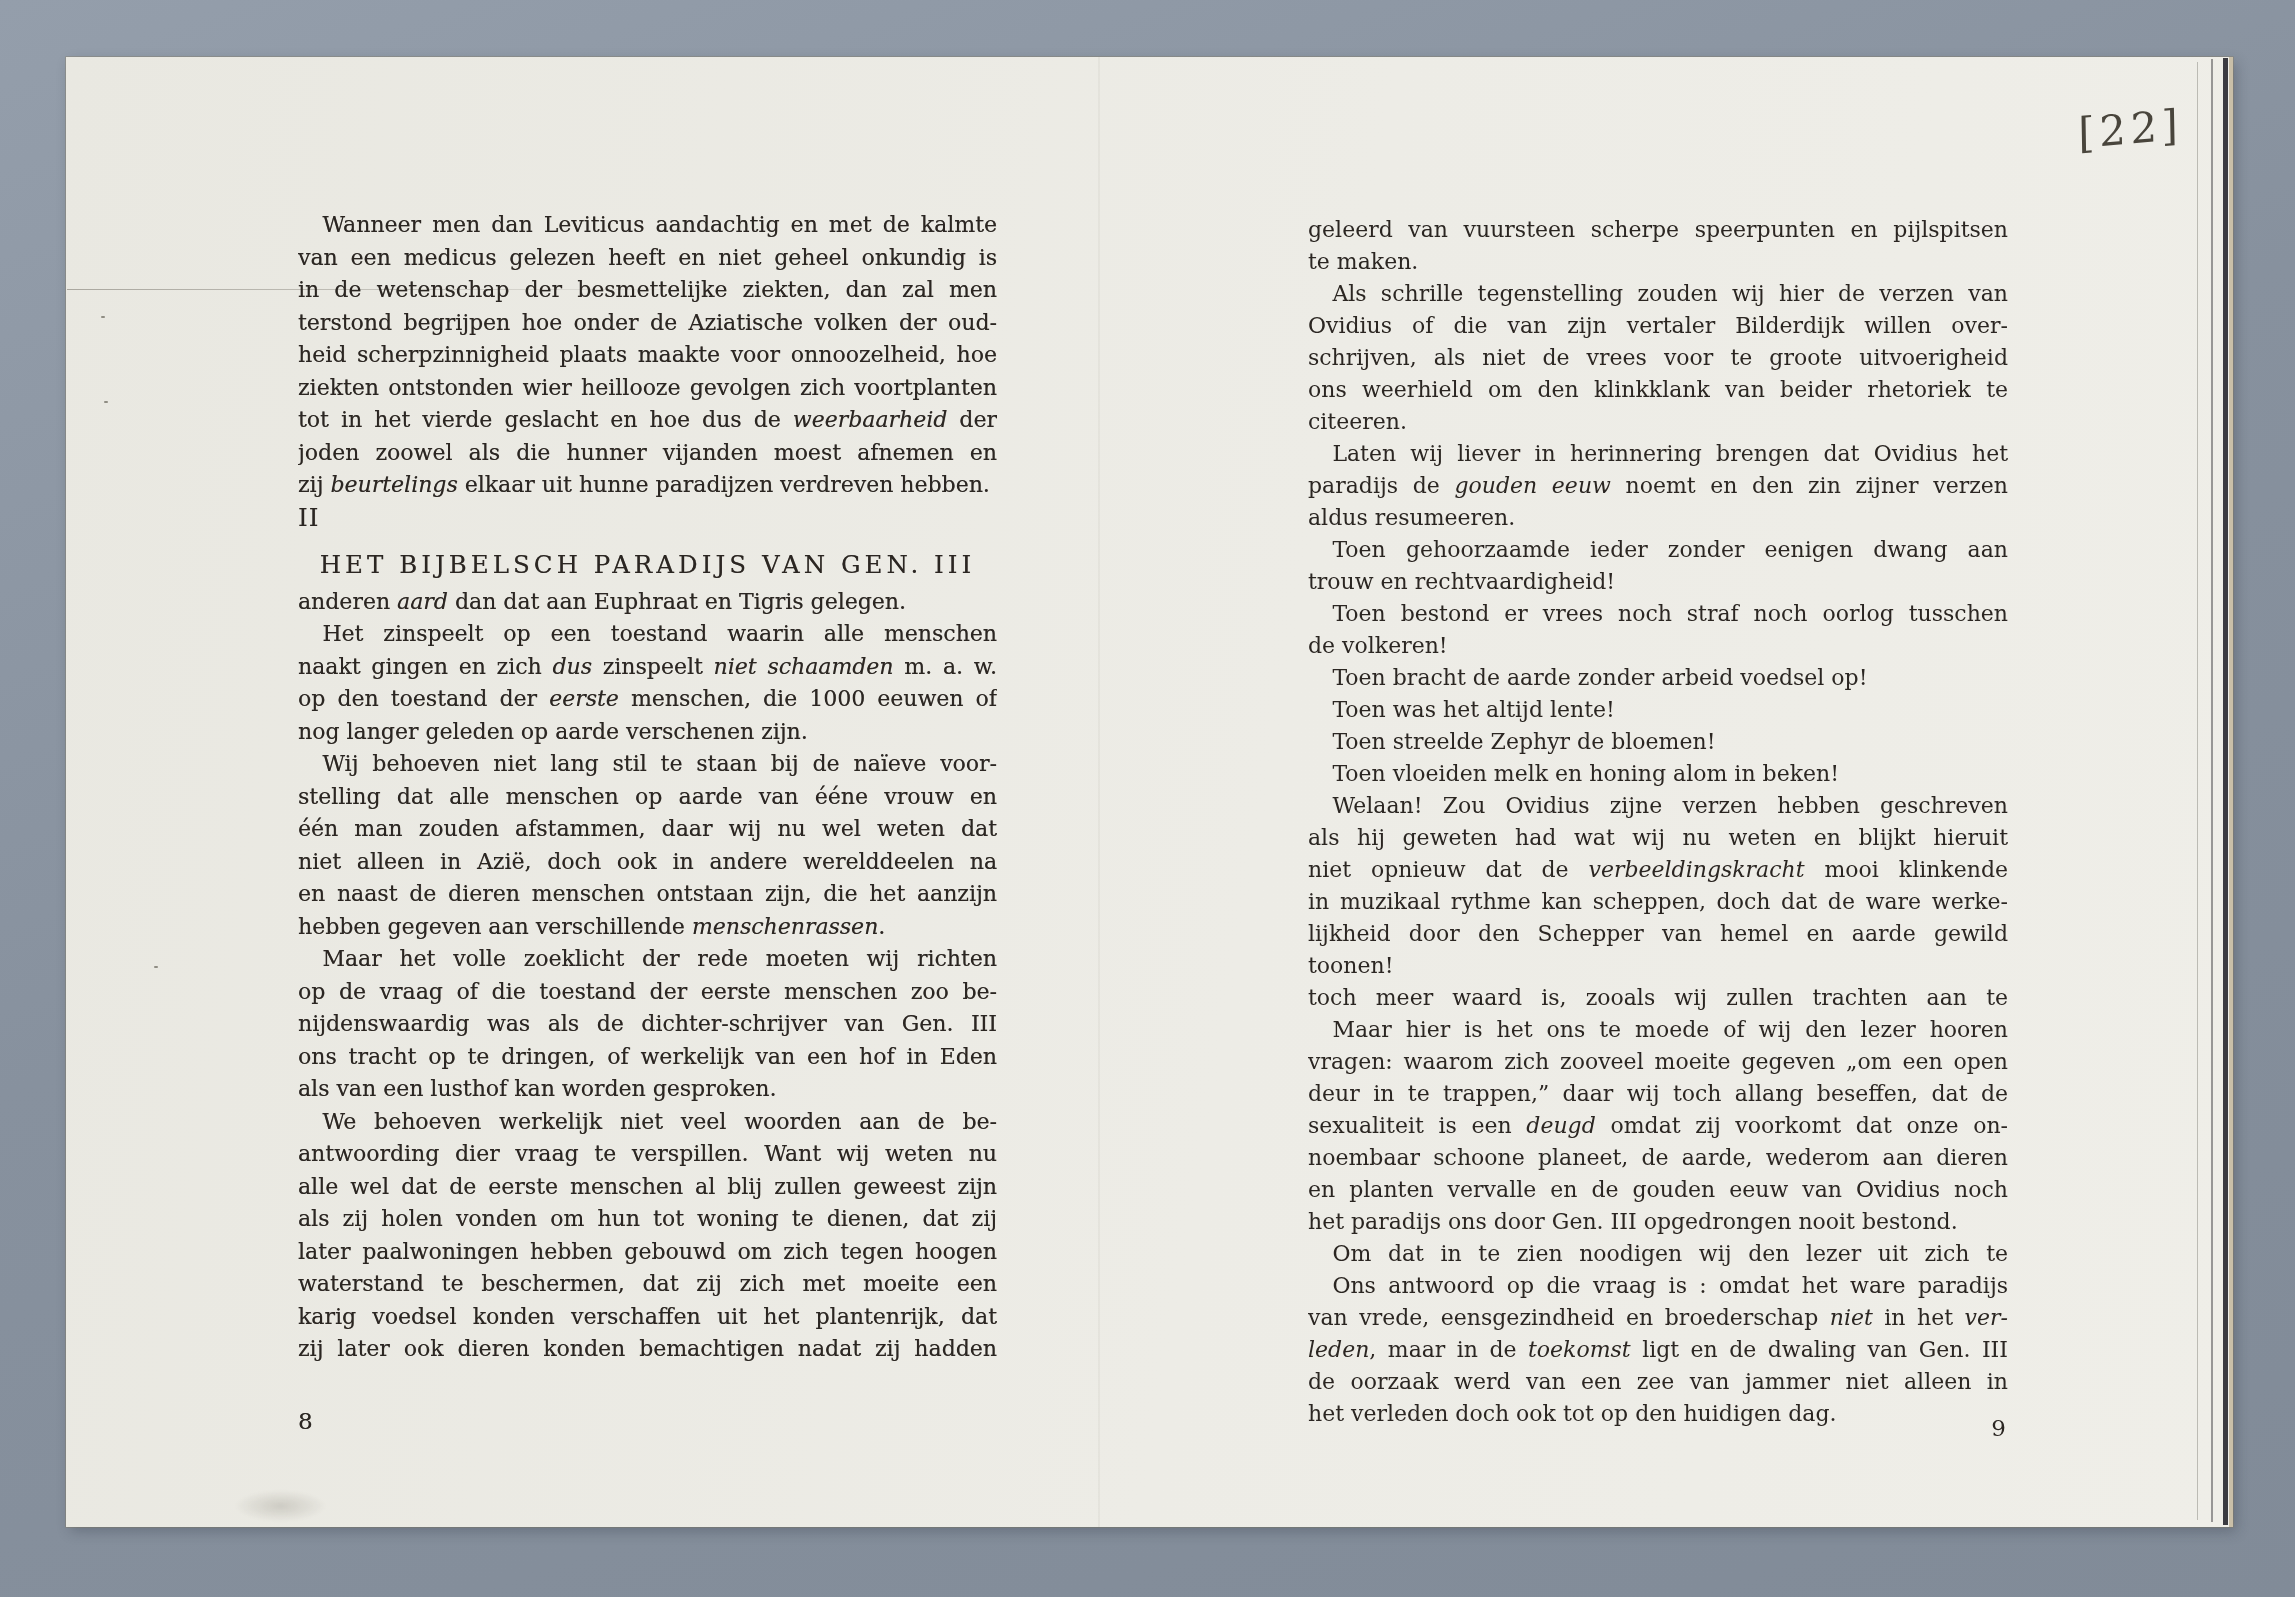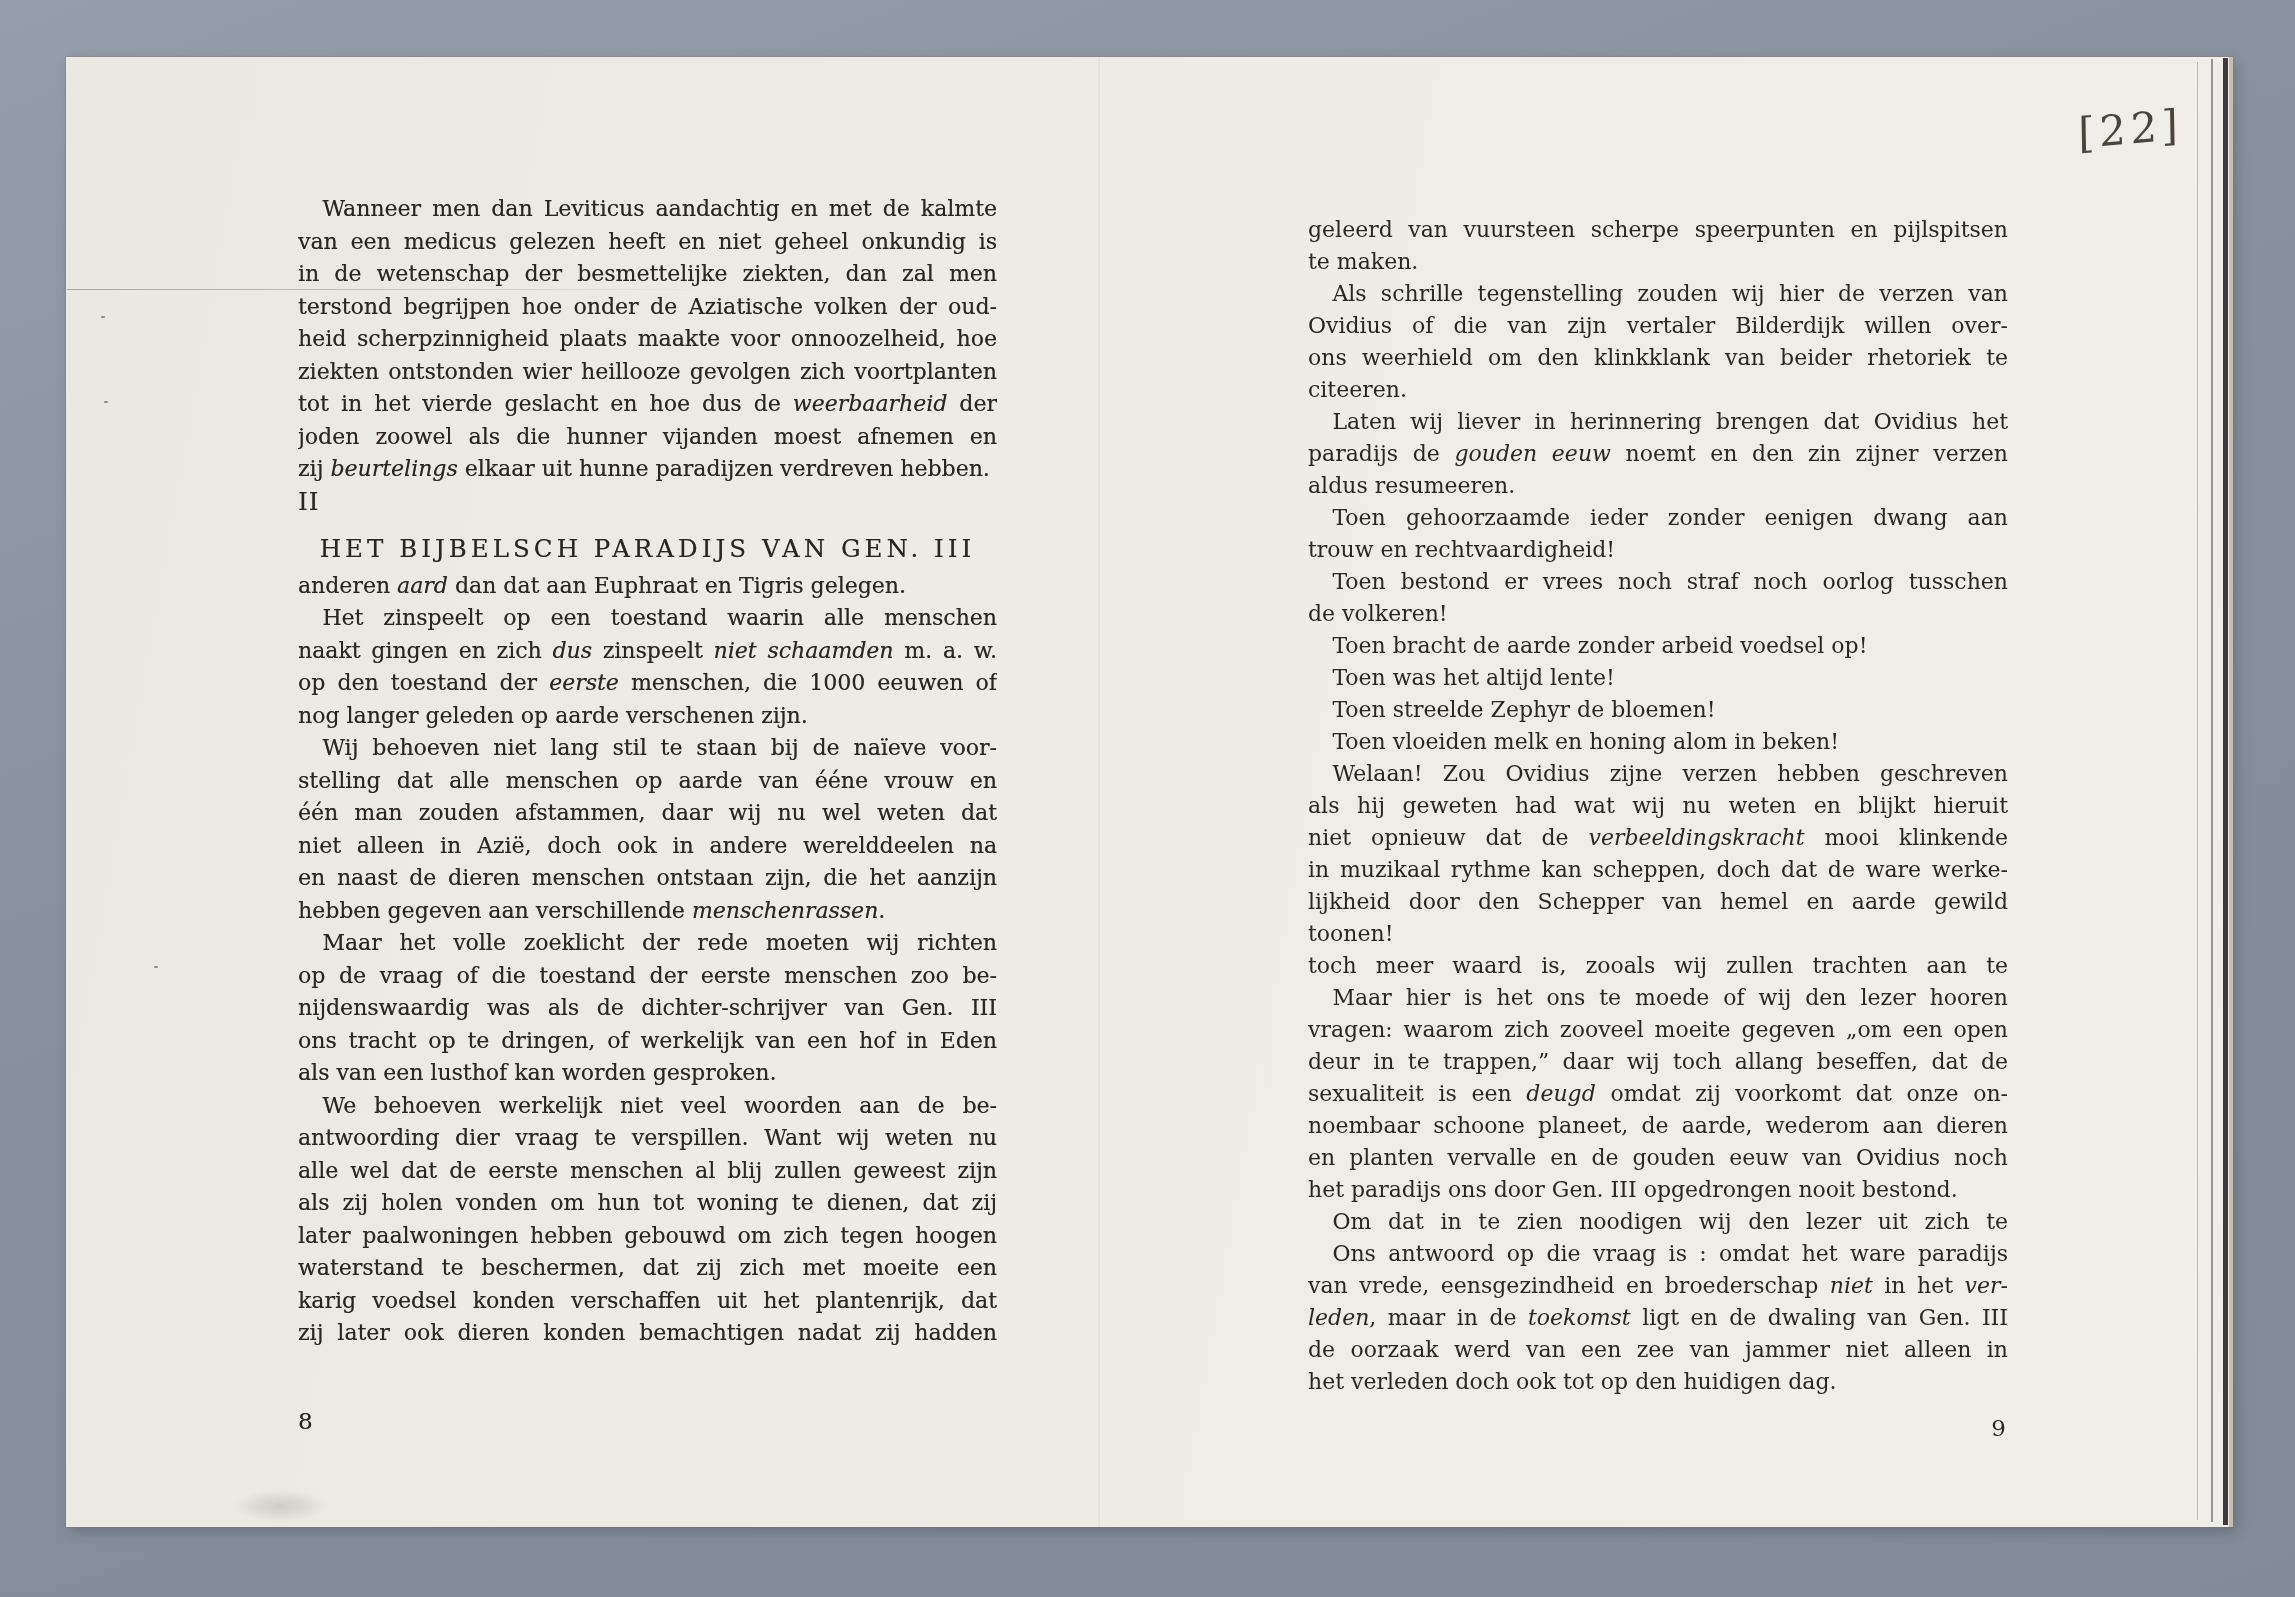--- a/index.html
+++ b/index.html
@@ -32,21 +32,21 @@
     position:absolute;left:168px;top:1433px;width:93px;height:32px;border-radius:50%;
     background:radial-gradient(ellipse,rgba(90,85,72,.20),rgba(90,85,72,0) 70%);
     filter:blur(1.2px);
   }
   .speck{position:absolute;width:4.1px;height:2.3px;background:rgba(70,65,55,.55);border-radius:1.2px;}
   .speck1{left:35px;top:259px;}
   .speck2{left:38px;top:344px;}
   .speck3{left:88px;top:909px;}
 
   .col{position:absolute;font-size:22px;color:#2b2622;}
-  .col-left{left:232px;top:136px;width:699px;line-height:32.5px;text-shadow:0.2px 0 0 rgba(40,35,30,.55);}
+  .col-left{left:232px;top:152px;width:699px;line-height:32.5px;text-shadow:0.2px 0 0 rgba(40,35,30,.55);}
   .col-right{left:1242px;top:129px;width:700px;line-height:32px;margin-top:28px;}
   .col-left .line{height:32.5px;}
   .col-right .line{height:32px;}
   .line{overflow:hidden;text-align:left;}
   .line.j{text-align:justify;text-align-last:justify;}
   .line.ind{text-indent:24.4px;}
   .it{font-style:italic;}
 
   .chap-num{
     text-align:left;font-size:24.4px;letter-spacing:1.2px;
@@ -136,20 +136,21 @@
 
   <div class="col col-right">
     <div id="right-paras">
         <div class="para">
           <div class="line j"><span>geleerd van vuursteen scherpe speerpunten en pijlspitsen</span></div>
           <div class="line"><span>te maken.</span></div>
         </div>
         <div class="para">
           <div class="line j ind"><span>Als schrille tegenstelling zouden wij hier de verzen van</span></div>
           <div class="line j"><span>Ovidius of die van zijn vertaler Bilderdijk willen over-</span></div>
+          <div class="line j"><span>schrijven, als niet de vrees voor te groote uitvoerigheid</span></div>
           <div class="line j"><span>ons weerhield om den klinkklank van beider rhetoriek te</span></div>
           <div class="line"><span>citeeren.</span></div>
         </div>
         <div class="para">
           <div class="line j ind"><span>Laten wij liever in herinnering brengen dat Ovidius het</span></div>
           <div class="line j"><span>paradijs de </span><span class="it">gouden eeuw</span><span> noemt en den zin zijner verzen</span></div>
           <div class="line"><span>aldus resumeeren.</span></div>
         </div>
         <div class="para">
           <div class="line j ind"><span>Toen gehoorzaamde ieder zonder eenigen dwang aan</span></div>

